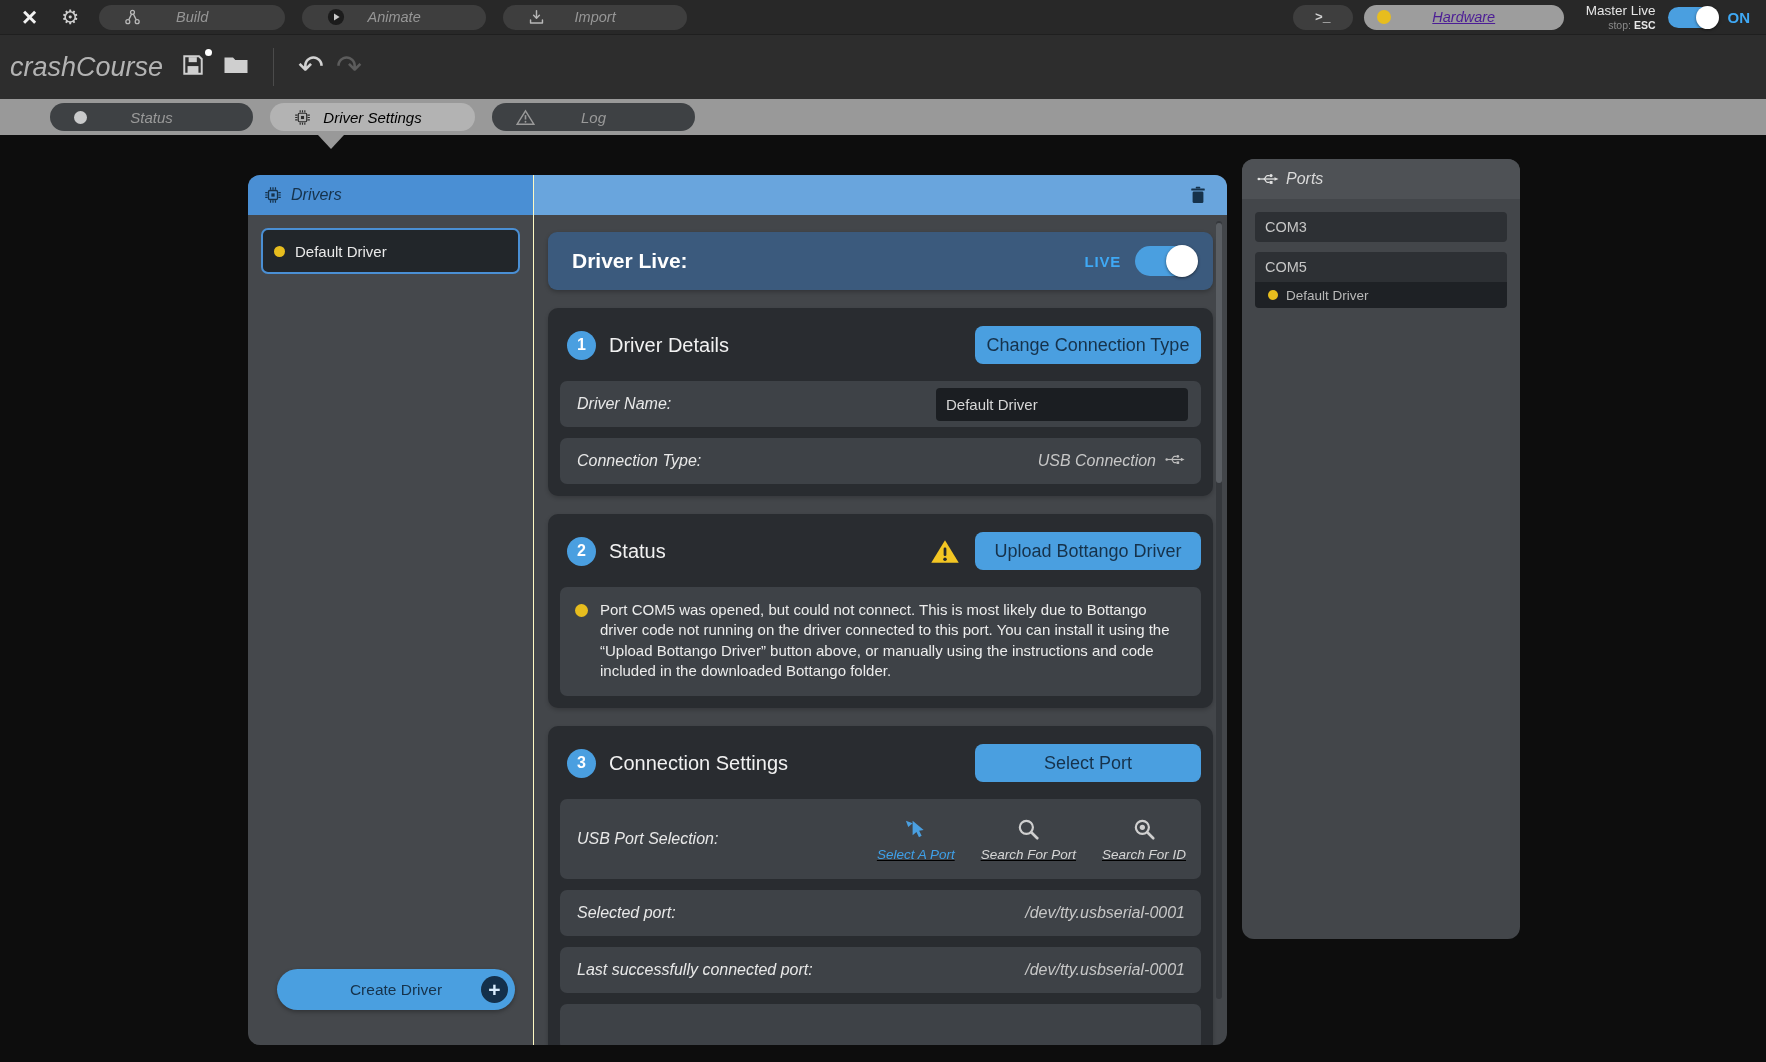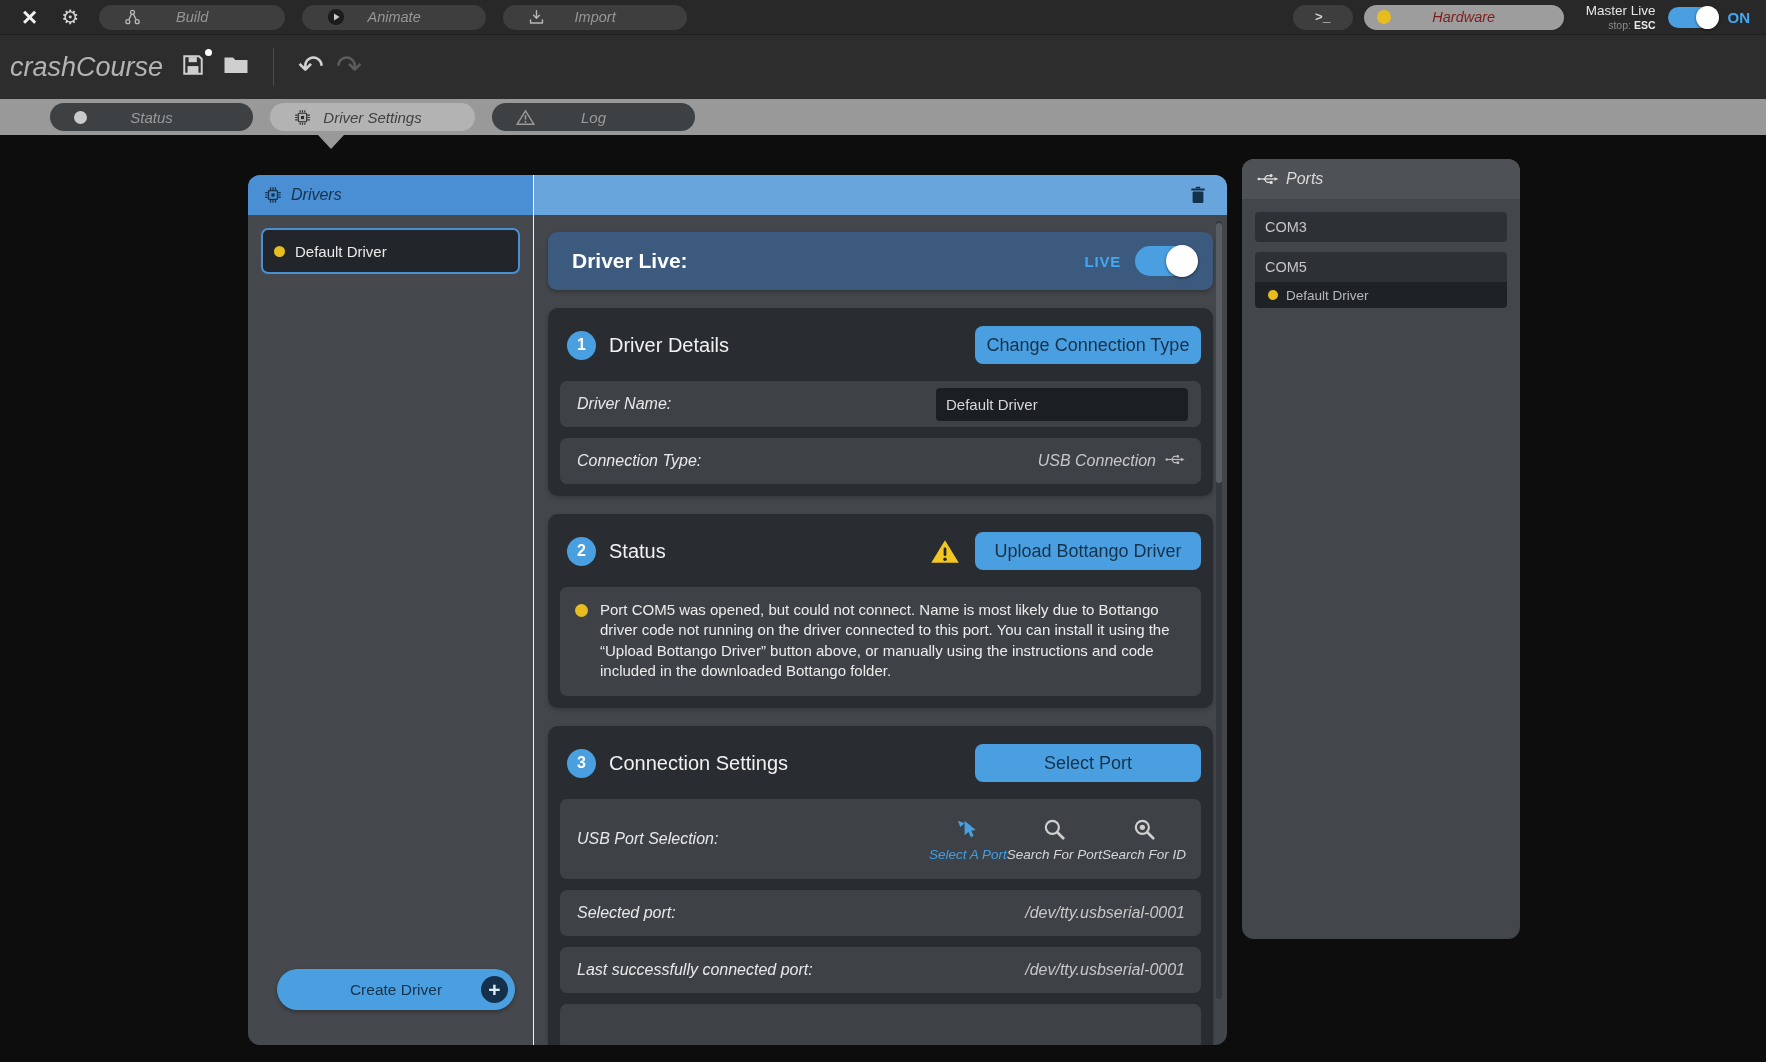--- a/index.html
+++ b/index.html
@@ -15,21 +15,21 @@
   
   .topbar { position:absolute; top:0; left:0; right:0; height:34px; background:#282828; display:flex; align-items:center; z-index:6; }
   .close-btn { margin-left:22px; color:#f2f2f2; font-size:26px; font-weight:bold; line-height:26px; cursor:default; }
   .gear-btn { margin-left:24px; color:#cfcfcf; font-size:20px; line-height:20px; }
   .tb-pill { position:relative; height:25px; border-radius:13px; background:#3e3e3e; color:#969696; font-style:italic; font-size:14.5px; display:flex; align-items:center; justify-content:center; }
   .tb-pill .pi { position:absolute; left:25px; top:50%; transform:translateY(-50%); display:flex; align-items:center; color:#b8b8b8; }
   .pill-build { width:186px; margin-left:20px; }
   .pill-animate { width:184px; margin-left:17px; }
   .pill-import { width:184px; margin-left:17px; }
   .pill-terminal { width:60px; margin-left:auto; font-style:normal; font-family:"Liberation Mono", monospace; font-weight:bold; font-size:13px; color:#d2d2d2; }
-  .pill-hardware { width:200px; margin-left:11px; background:#9d9d9d; color:#7f1d1d; }
+  .pill-hardware { width:200px; margin-left:11px; background:#9d9d9d; color:#4c1d95;text-decoration:underline; }
   .ydot { border-radius:50%; background:#e7bd1e; flex:none; }
   .pill-hardware .hw-dot { position:absolute; left:13px; width:14px; height:14px; }
   .master-live { margin-left:22px; text-align:right; line-height:1.15; }
   .ml-title { color:#e6e6e6; font-size:13.5px; }
   .ml-sub { font-size:10.5px; color:#8b8b8b; }
   .ml-sub .esc { color:#e8e8e8; font-weight:bold; margin-left:3px; }
   .toggle { position:relative; border-radius:999px; background:#4a9fe0; flex:none; }
   .toggle .knob { position:absolute; background:#ffffff; border-radius:50%; box-shadow:0 1px 3px rgba(0,0,0,.5); }
   .master-toggle { width:50px; height:21px; margin-left:12px; }
   .master-toggle .knob { width:23px; height:23px; right:-1px; top:-1px; }
@@ -43,21 +43,21 @@
   .folder-wrap { margin-left:18px; display:flex; }
   .v-div { width:1px; height:38px; background:#4b4b4b; margin-left:24px; }
   .undo-btn { margin-left:24px; font-size:31px; color:#d2d2d2; line-height:28px; }
   .redo-btn { margin-left:12px; font-size:31px; color:#5c5c5c; line-height:28px; }
 
   
   .tabband { position:absolute; top:99px; left:0; right:0; height:36px; background:#999999; display:flex; align-items:center; z-index:5; }
   .tab { position:relative; height:28px; border-radius:14px; font-style:italic; font-size:15px; display:flex; align-items:center; justify-content:center; }
   .tab .ti { position:absolute; left:24px; display:flex; align-items:center; }
   .tab-inactive { background:#3e4144; color:#999999; }
-  .tab-active { background:#b3b3b3; color:#404040; }
+  .tab-active { background:#b3b3b3; color:#000000; }
   .tab-status { width:203px; margin-left:50px; }
   .tab-drivers { width:205px; margin-left:17px; }
   .tab-log { width:203px; margin-left:17px; }
   .dot-icon { width:13px; height:13px; border-radius:50%; background:#c9cacb; }
   .tab-pointer { position:absolute; top:135px; left:318px; width:0; height:0; border-left:13px solid transparent; border-right:13px solid transparent; border-top:14px solid #999999; z-index:5; }
 
   
   .drivers-panel { position:absolute; left:248px; top:175px; width:285px; height:870px; background:#45484c; border-radius:12px 0 0 12px; }
   .drivers-header { height:40px; background:#4a8fd4; border-radius:12px 0 0 0; display:flex; align-items:center; color:#16324b; }
   .drivers-header .hi { margin-left:16px; display:flex; }
@@ -87,21 +87,21 @@
   .warn-wrap { margin-left:auto; margin-right:15px; display:flex; }
   .warn-wrap + .sec-btn { margin-left:0; }
   .frow { background:#3e4247; border-radius:7px; min-height:46px; display:flex; align-items:center; margin-top:11px; padding:0 13px; }
   .flabel { font-style:italic; color:#e8e8e8; font-size:16px; padding-left:4px; white-space:nowrap; }
   .fvalue { margin-left:auto; display:flex; align-items:center; gap:9px; font-style:italic; color:#c7c7c7; font-size:16px; padding-right:3px; }
   .tinput { margin-left:auto; width:252px; height:33px; background:#1b1e22; border-radius:4px; display:flex; align-items:center; padding:0 10px; color:#d6d6d6; font-size:15px; }
   .msg-row { background:#3e4247; border-radius:7px; margin-top:11px; padding:13px 16px 15px 15px; display:flex; align-items:flex-start; }
   .msg-dot { width:13px; height:13px; margin-top:4px; }
   .msg-text { margin-left:12px; width:596px; color:#ececec; font-size:15px; line-height:1.35; }
   .usb-row { height:80px; }
-  .usb-opts { margin-left:auto; display:flex; align-items:flex-end; padding-right:2px; }
+  .usb-opts { margin-left:auto; display:flex; align-items:flex-end; gap:26px; padding-right:2px;text-decoration:underline; }
   .opt { display:flex; flex-direction:column; align-items:center; }
   .opt .oi { height:26px; display:flex; align-items:center; color:#cfcfcf; }
   .opt .ol { margin-top:5px; font-size:13.5px; font-style:italic; color:#d6d6d6; white-space:nowrap; }
   .opt-selected .ol { color:#3fa0e8; }
   .clipped { height:46px; }
   .scrollbar { position:absolute; right:5px; top:46px; width:6px; height:778px; background:#35383c; border-radius:3px; }
   .scroll-thumb { position:absolute; top:2px; left:0; width:6px; height:260px; background:#5a5e63; border-radius:3px; }
 
   
   .ports-panel { position:absolute; left:1242px; top:159px; width:278px; height:780px; background:#43464a; border-radius:12px; }
@@ -323,21 +323,21 @@
           <svg viewBox="0 0 24 21" width="30" height="27">
               <path d="M12 1.5 L23 19.5 H1 Z" fill="#f3c623"></path>
               <rect x="10.9" y="7.2" width="2.2" height="6.8" rx="1" fill="#26292c"></rect>
               <circle cx="12" cy="16.6" r="1.4" fill="#26292c"></circle>
             </svg>
         </span>
         <span class="sec-btn">Upload Bottango Driver</span>
       </div>
       <div class="msg-row">
         <span class="ydot msg-dot"></span>
-        <span class="msg-text">Port COM5 was opened, but could not connect. Name is most likely due to Bottango driver code not running on the driver connected to this port. You can install it using the “Upload Bottango Driver” button above, or manually using the instructions and code included in the downloaded Bottango folder.</span>
+        <span class="msg-text">Port COM5 was opened, but could not connect. This is most likely due to Bottango driver code not running on the driver connected to this port. You can install it using the “Upload Bottango Driver” button above, or manually using the instructions and code included in the downloaded Bottango folder.</span>
       </div>
     </div>
 
     <div class="sec">
       <div class="sec-head">
         <span class="num-badge">3</span>
         <span class="sec-title">Connection Settings</span>
         <span class="sec-btn">Select Port</span>
       </div>
       <div class="frow usb-row">

